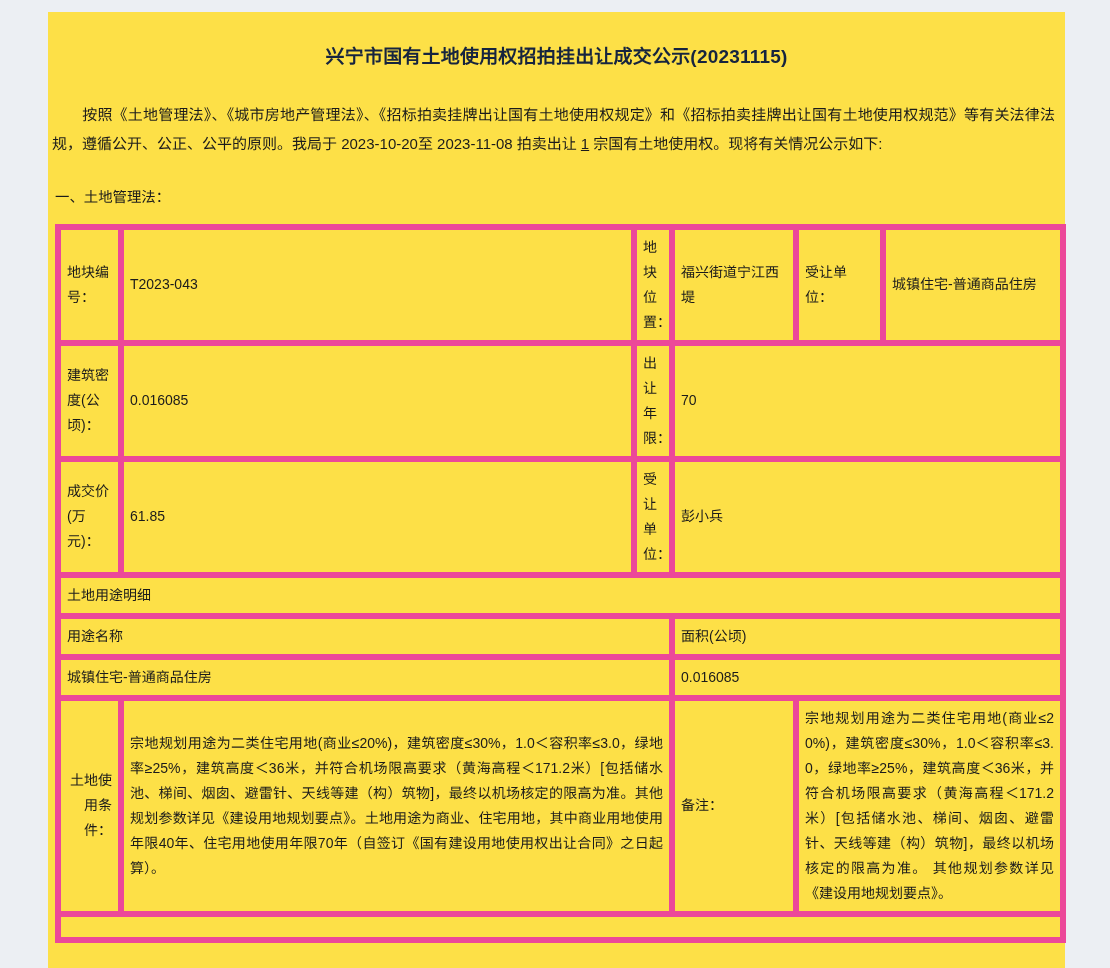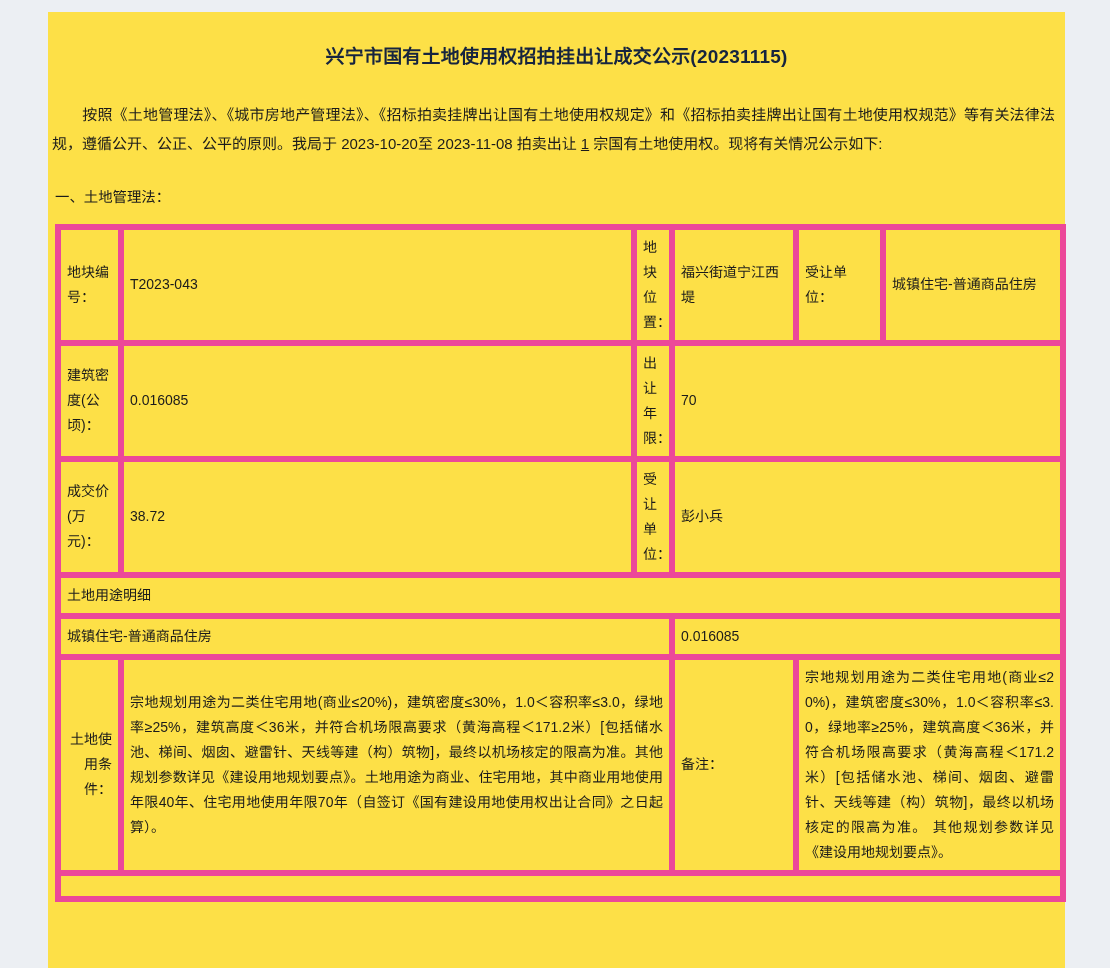--- a/index.html
+++ b/index.html
@@ -140,26 +140,30 @@
         <td class="val">城镇住宅-普通商品住房</td>
       </tr>
       <tr class="r2">
         <td class="lbl">建筑密度(公顷)：</td>
         <td class="val">0.016085</td>
         <td class="narrow-lbl">出让年限：</td>
         <td class="val" colspan="3">70</td>
       </tr>
       <tr class="r3">
         <td class="lbl">成交价(万元)：</td>
-        <td class="val">38.72</td>
+        <td class="val">61.85</td>
         <td class="narrow-lbl">受让单位：</td>
         <td class="val" colspan="3">彭小兵</td>
       </tr>
       <tr class="r-single">
         <td class="val" colspan="6">土地用途明细</td>
+      </tr>
+      <tr class="r-single">
+        <td class="val" colspan="3">用途名称</td>
+        <td class="val" colspan="3">面积(公顷)</td>
       </tr>
       <tr class="r-single">
         <td class="val" colspan="3">城镇住宅-普通商品住房</td>
         <td class="val" colspan="3">0.016085</td>
       </tr>
       <tr>
         <td class="lbl lbl-mid">土地使用条件：</td>
         <td class="cond-cell" colspan="2"> 宗地规划用途为二类住宅用地(商业≤20%)，建筑密度≤30%，1.0＜容积率≤3.0，绿地率≥25%，建筑高度＜36米，并符合机场限高要求（黄海高程＜171.2米）[包括储水池、梯间、烟囱、避雷针、天线等建（构）筑物]，最终以机场核定的限高为准。其他规划参数详见《建设用地规划要点》。土地用途为商业、住宅用地，其中商业用地使用年限40年、住宅用地使用年限70年（自签订《国有建设用地使用权出让合同》之日起算）。</td>
         <td class="narrow-lbl">备注：</td>
         <td class="cond-cell" colspan="2"> 宗地规划用途为二类住宅用地(商业≤20%)，建筑密度≤30%，1.0＜容积率≤3.0，绿地率≥25%，建筑高度＜36米，并符合机场限高要求（黄海高程＜171.2米）[包括储水池、梯间、烟囱、避雷针、天线等建（构）筑物]，最终以机场核定的限高为准。 其他规划参数详见《建设用地规划要点》。</td>

